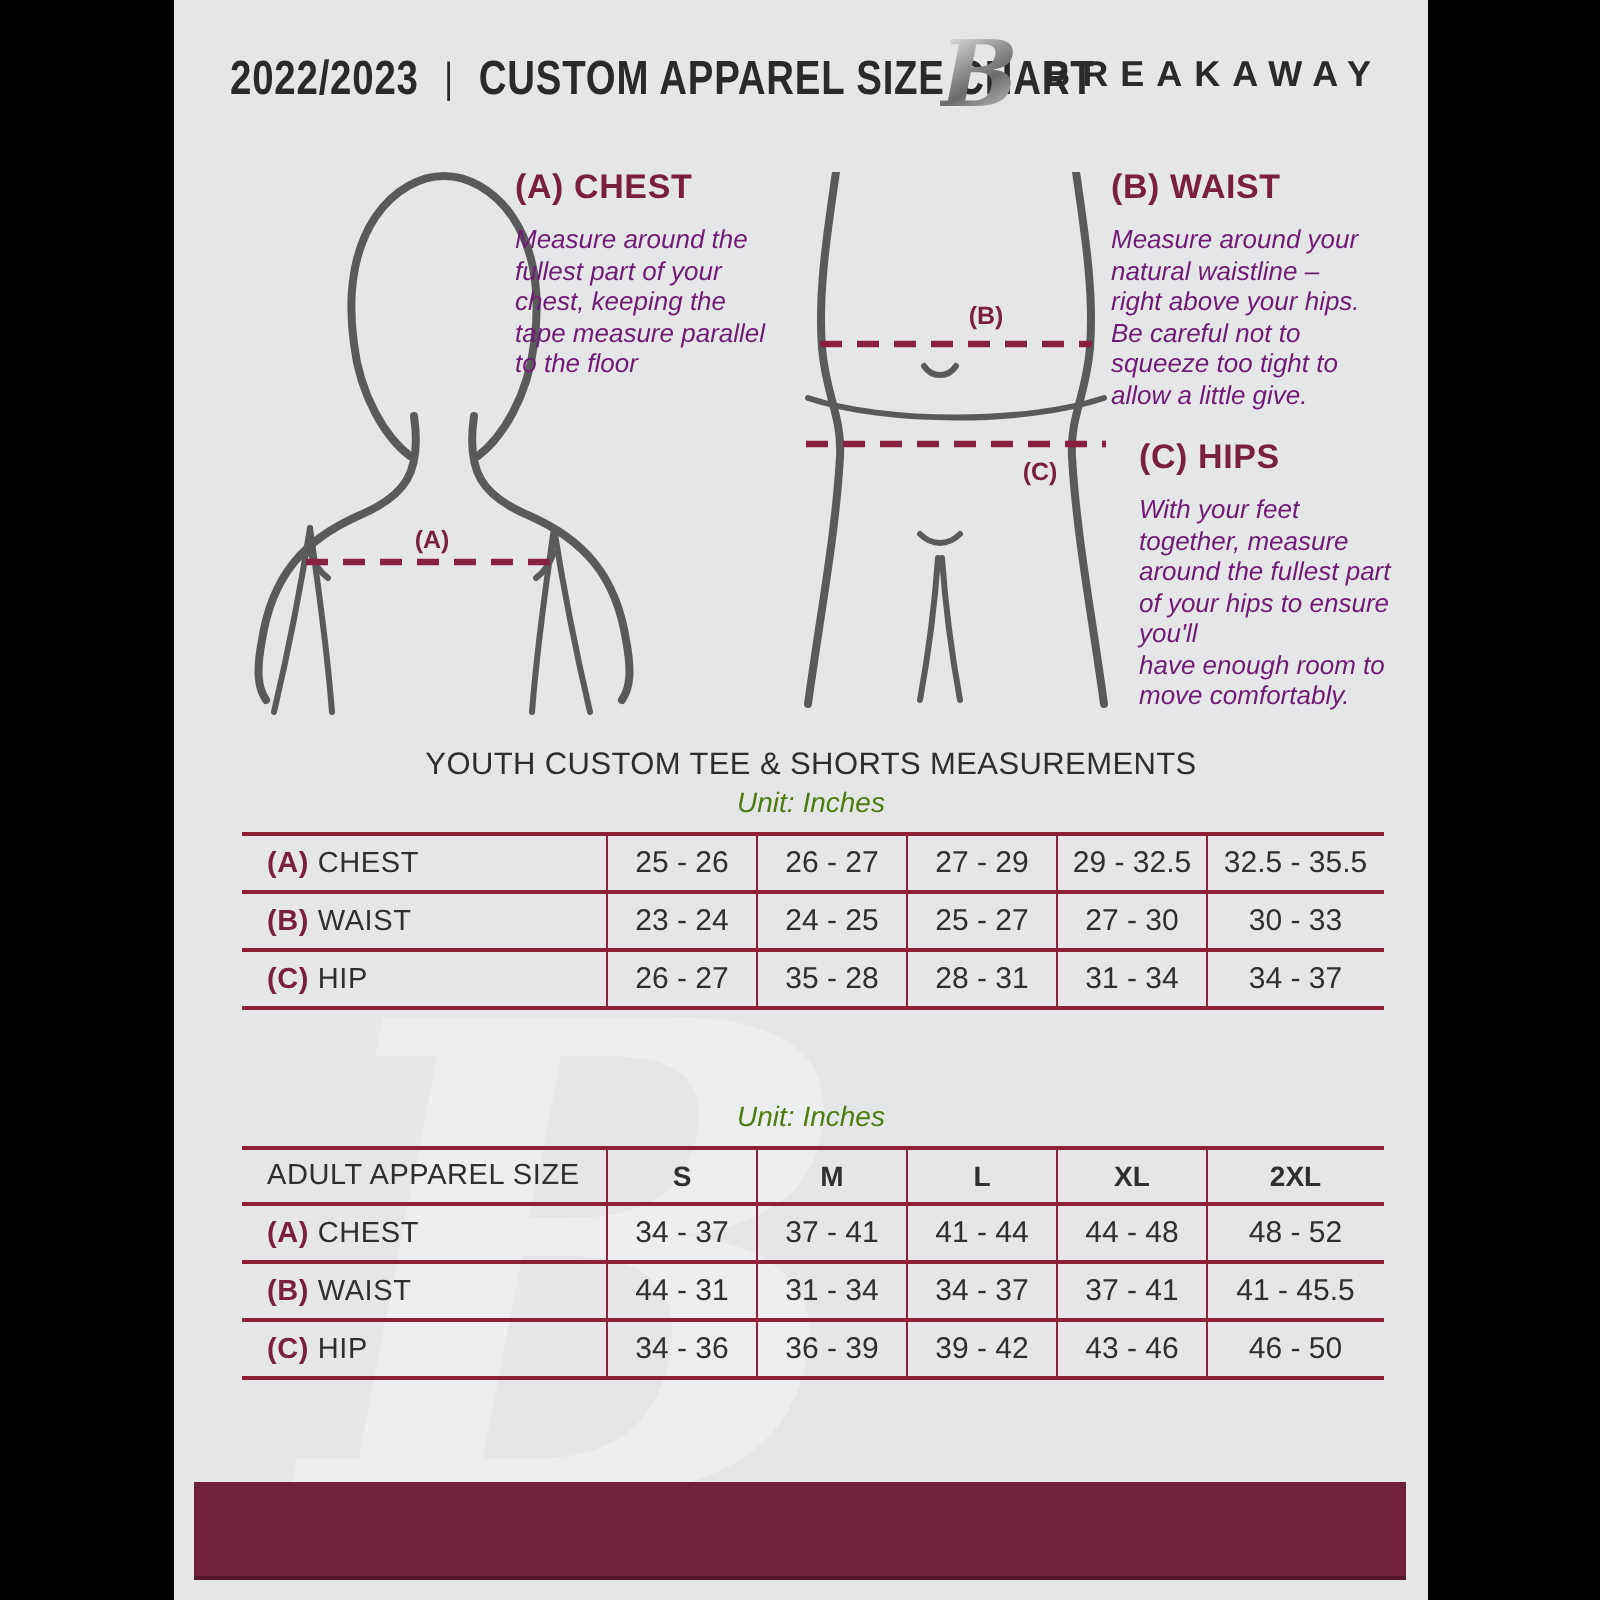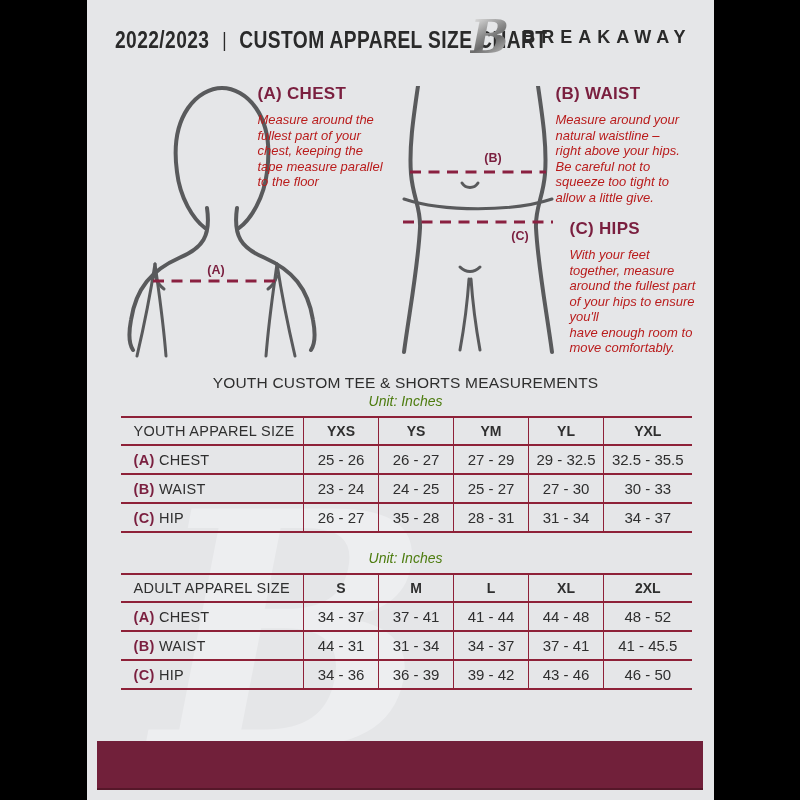--- a/index.html
+++ b/index.html
@@ -37,21 +37,21 @@
   }
   .brand { font-size:18px; font-weight:bold; letter-spacing:6px; color:#2A2A2A; }
 
   
   .instr { position:absolute; z-index:1; }
   .instr-a { left:171px; top:84px;  width:170px; }
   .instr-b { left:469px; top:84px;  width:152px; }
   .instr-c { left:483px; top:219px; width:158px; }
   .instr h3 { margin:0 0 8px 0; font-size:17px; font-weight:bold; color:#7A1F3F; letter-spacing:0.3px; }
   .instr p  { margin:0; font-size:13px; line-height:15.5px; font-style:italic;
-              color:#b91c1c; white-space:pre-line; }
+              color:#701a75; white-space:pre-line; }
 
   
   .fig { position:absolute; z-index:1; }
   .fig path { fill:none; stroke:#595A5C; stroke-width:4; stroke-linecap:round; }
   .fig .thin { stroke-width:3; }
   .fig line { stroke:#8A2040; stroke-width:3.2; stroke-dasharray:11 7.5; }
   .fig text { font-family:"Liberation Sans", sans-serif; font-size:12.5px; font-weight:bold; fill:#7A1F3F; }
   #fig-upper { left:38px;  top:78px; }
   #fig-lower { left:311px; top:86px; }
 
@@ -165,28 +165,20 @@
     <table>
       <colgroup>
           <col class="c-label">
           <col class="c-size">
           <col class="c-size">
           <col class="c-size">
           <col class="c-size">
           <col class="c-last">
         </colgroup>
       <tbody>
-          <tr>
-        <th class="cell-label">YOUTH APPAREL SIZE</th>
-        <th>YXS</th>
-        <th>YS</th>
-        <th>YM</th>
-        <th>YL</th>
-        <th>YXL</th>
-      </tr>
       <tr>
         <td class="cell-label"><span class="pfx">(A)</span> <span>CHEST</span></td>
         <td>25 - 26</td>
         <td>26 - 27</td>
         <td>27 - 29</td>
         <td>29 - 32.5</td>
         <td>32.5 - 35.5</td>
       </tr>
       <tr>
         <td class="cell-label"><span class="pfx">(B)</span> <span>WAIST</span></td>

